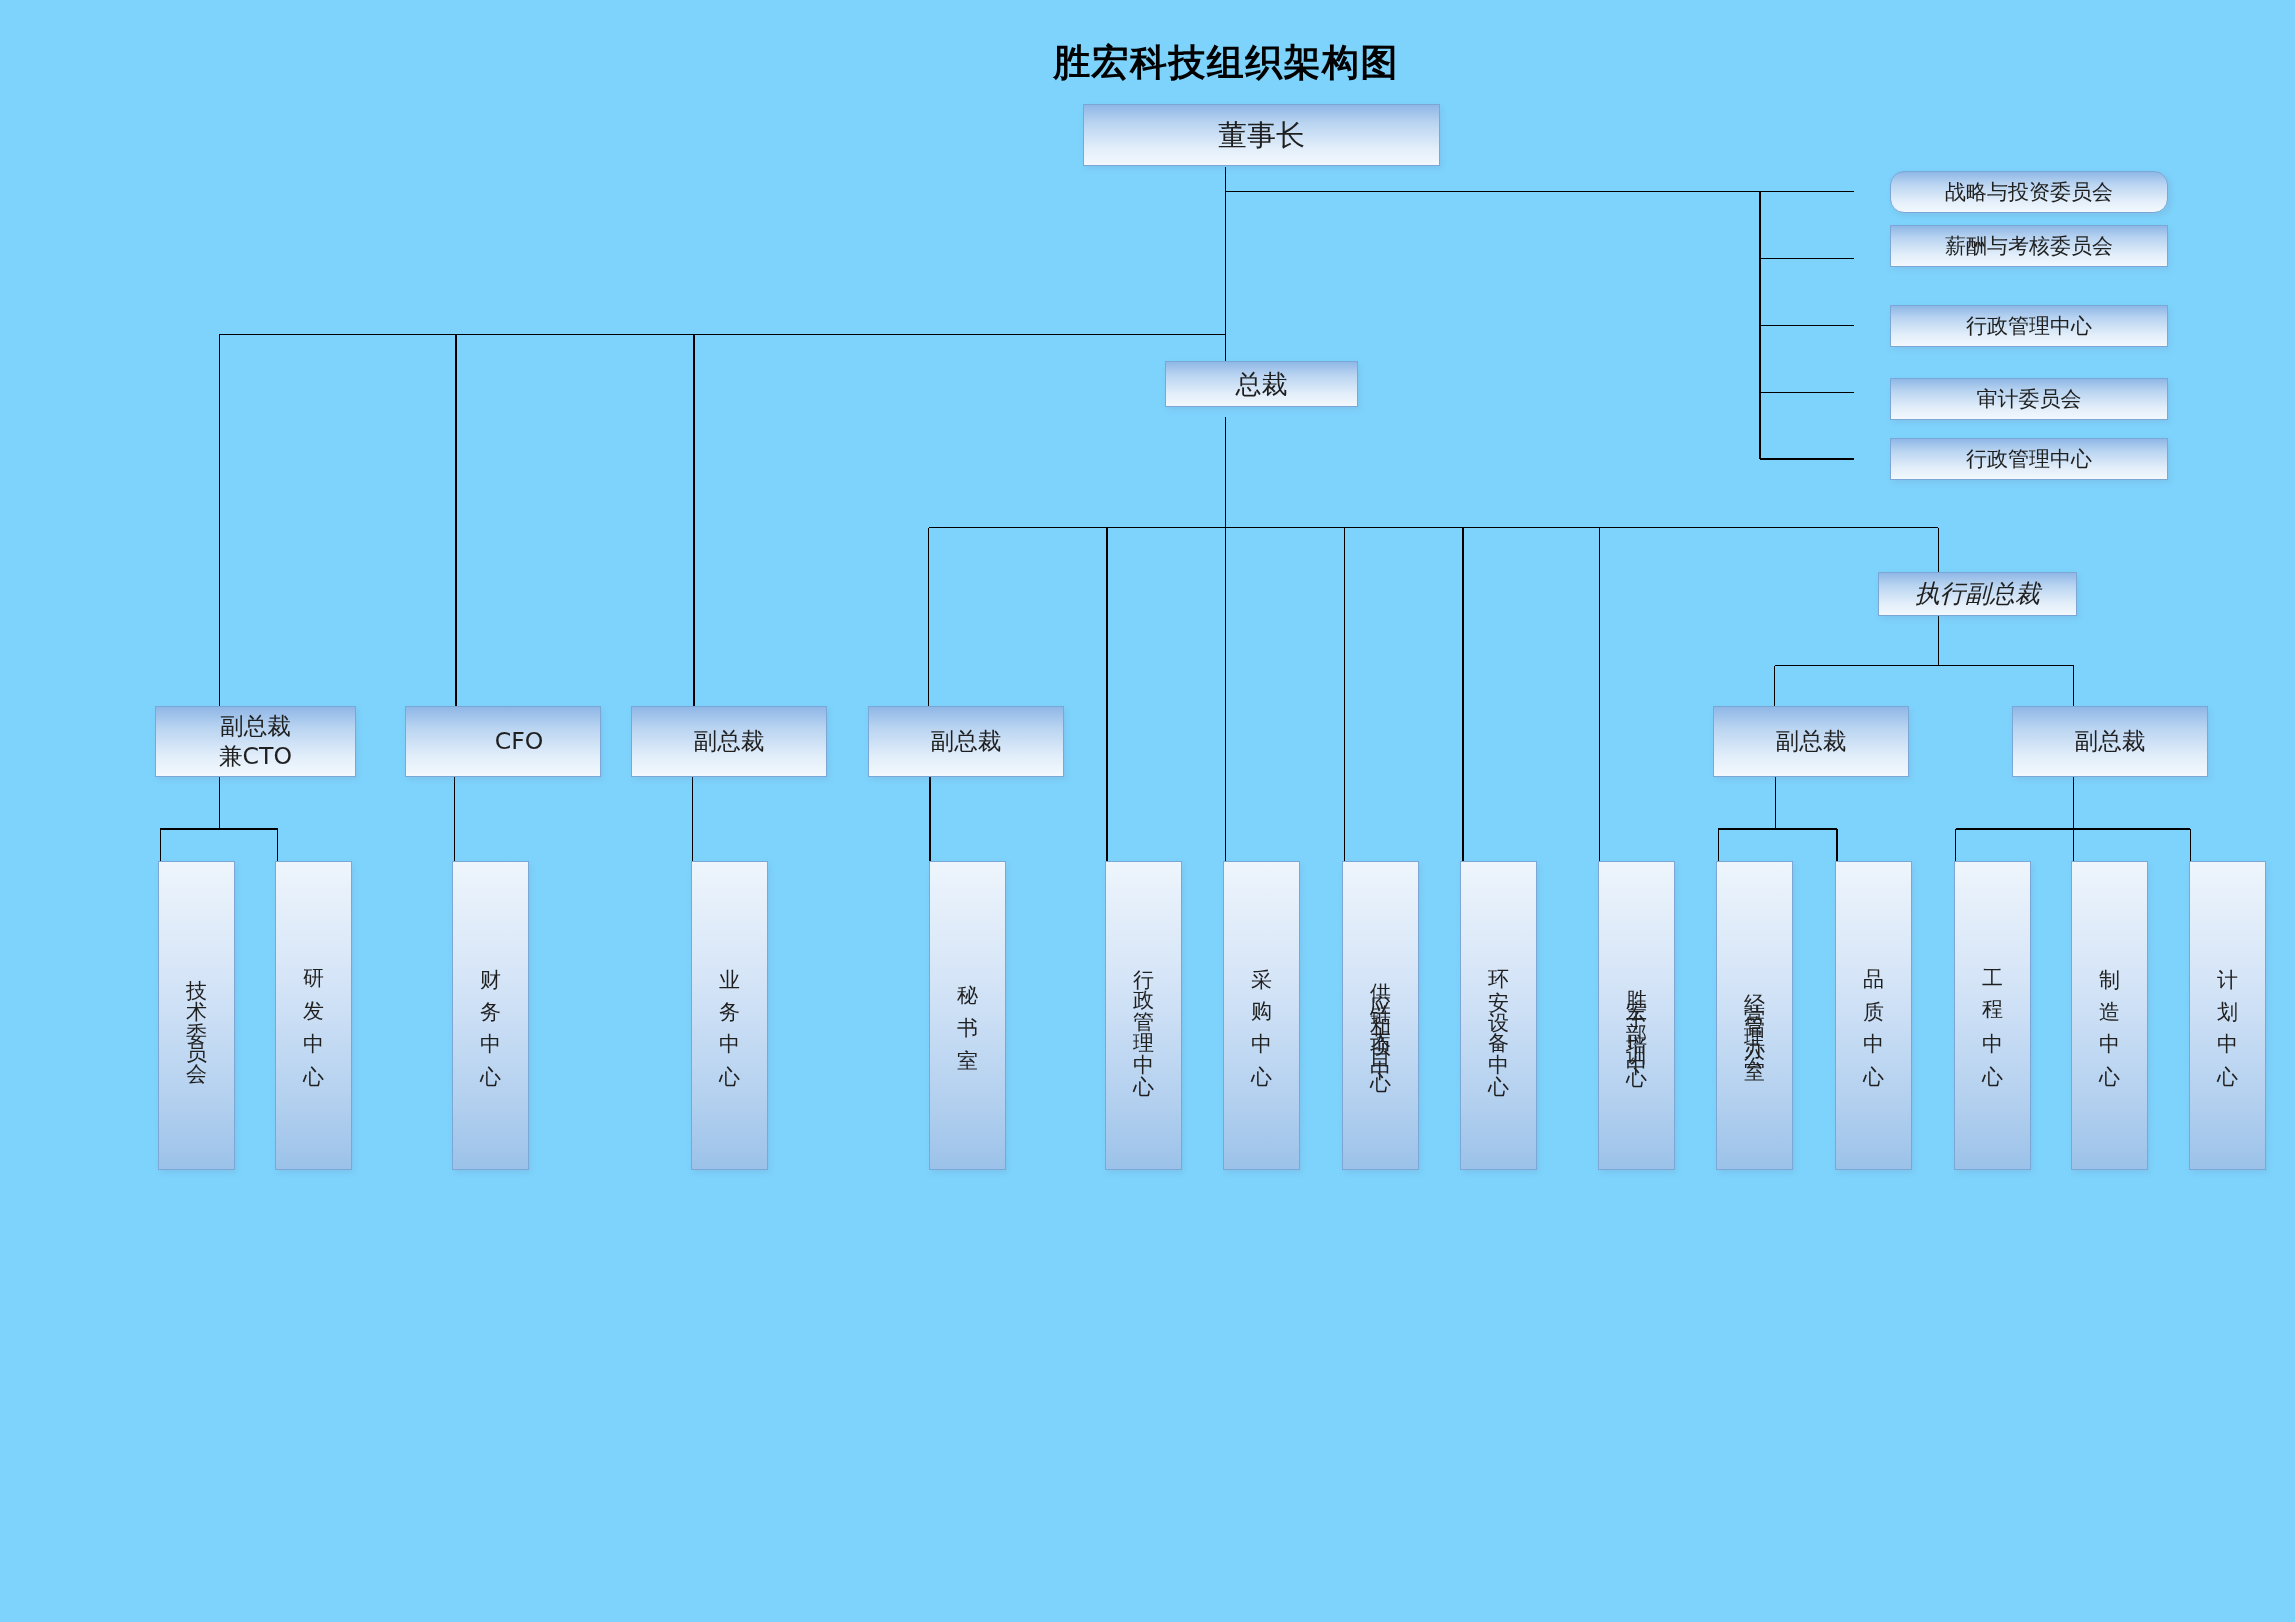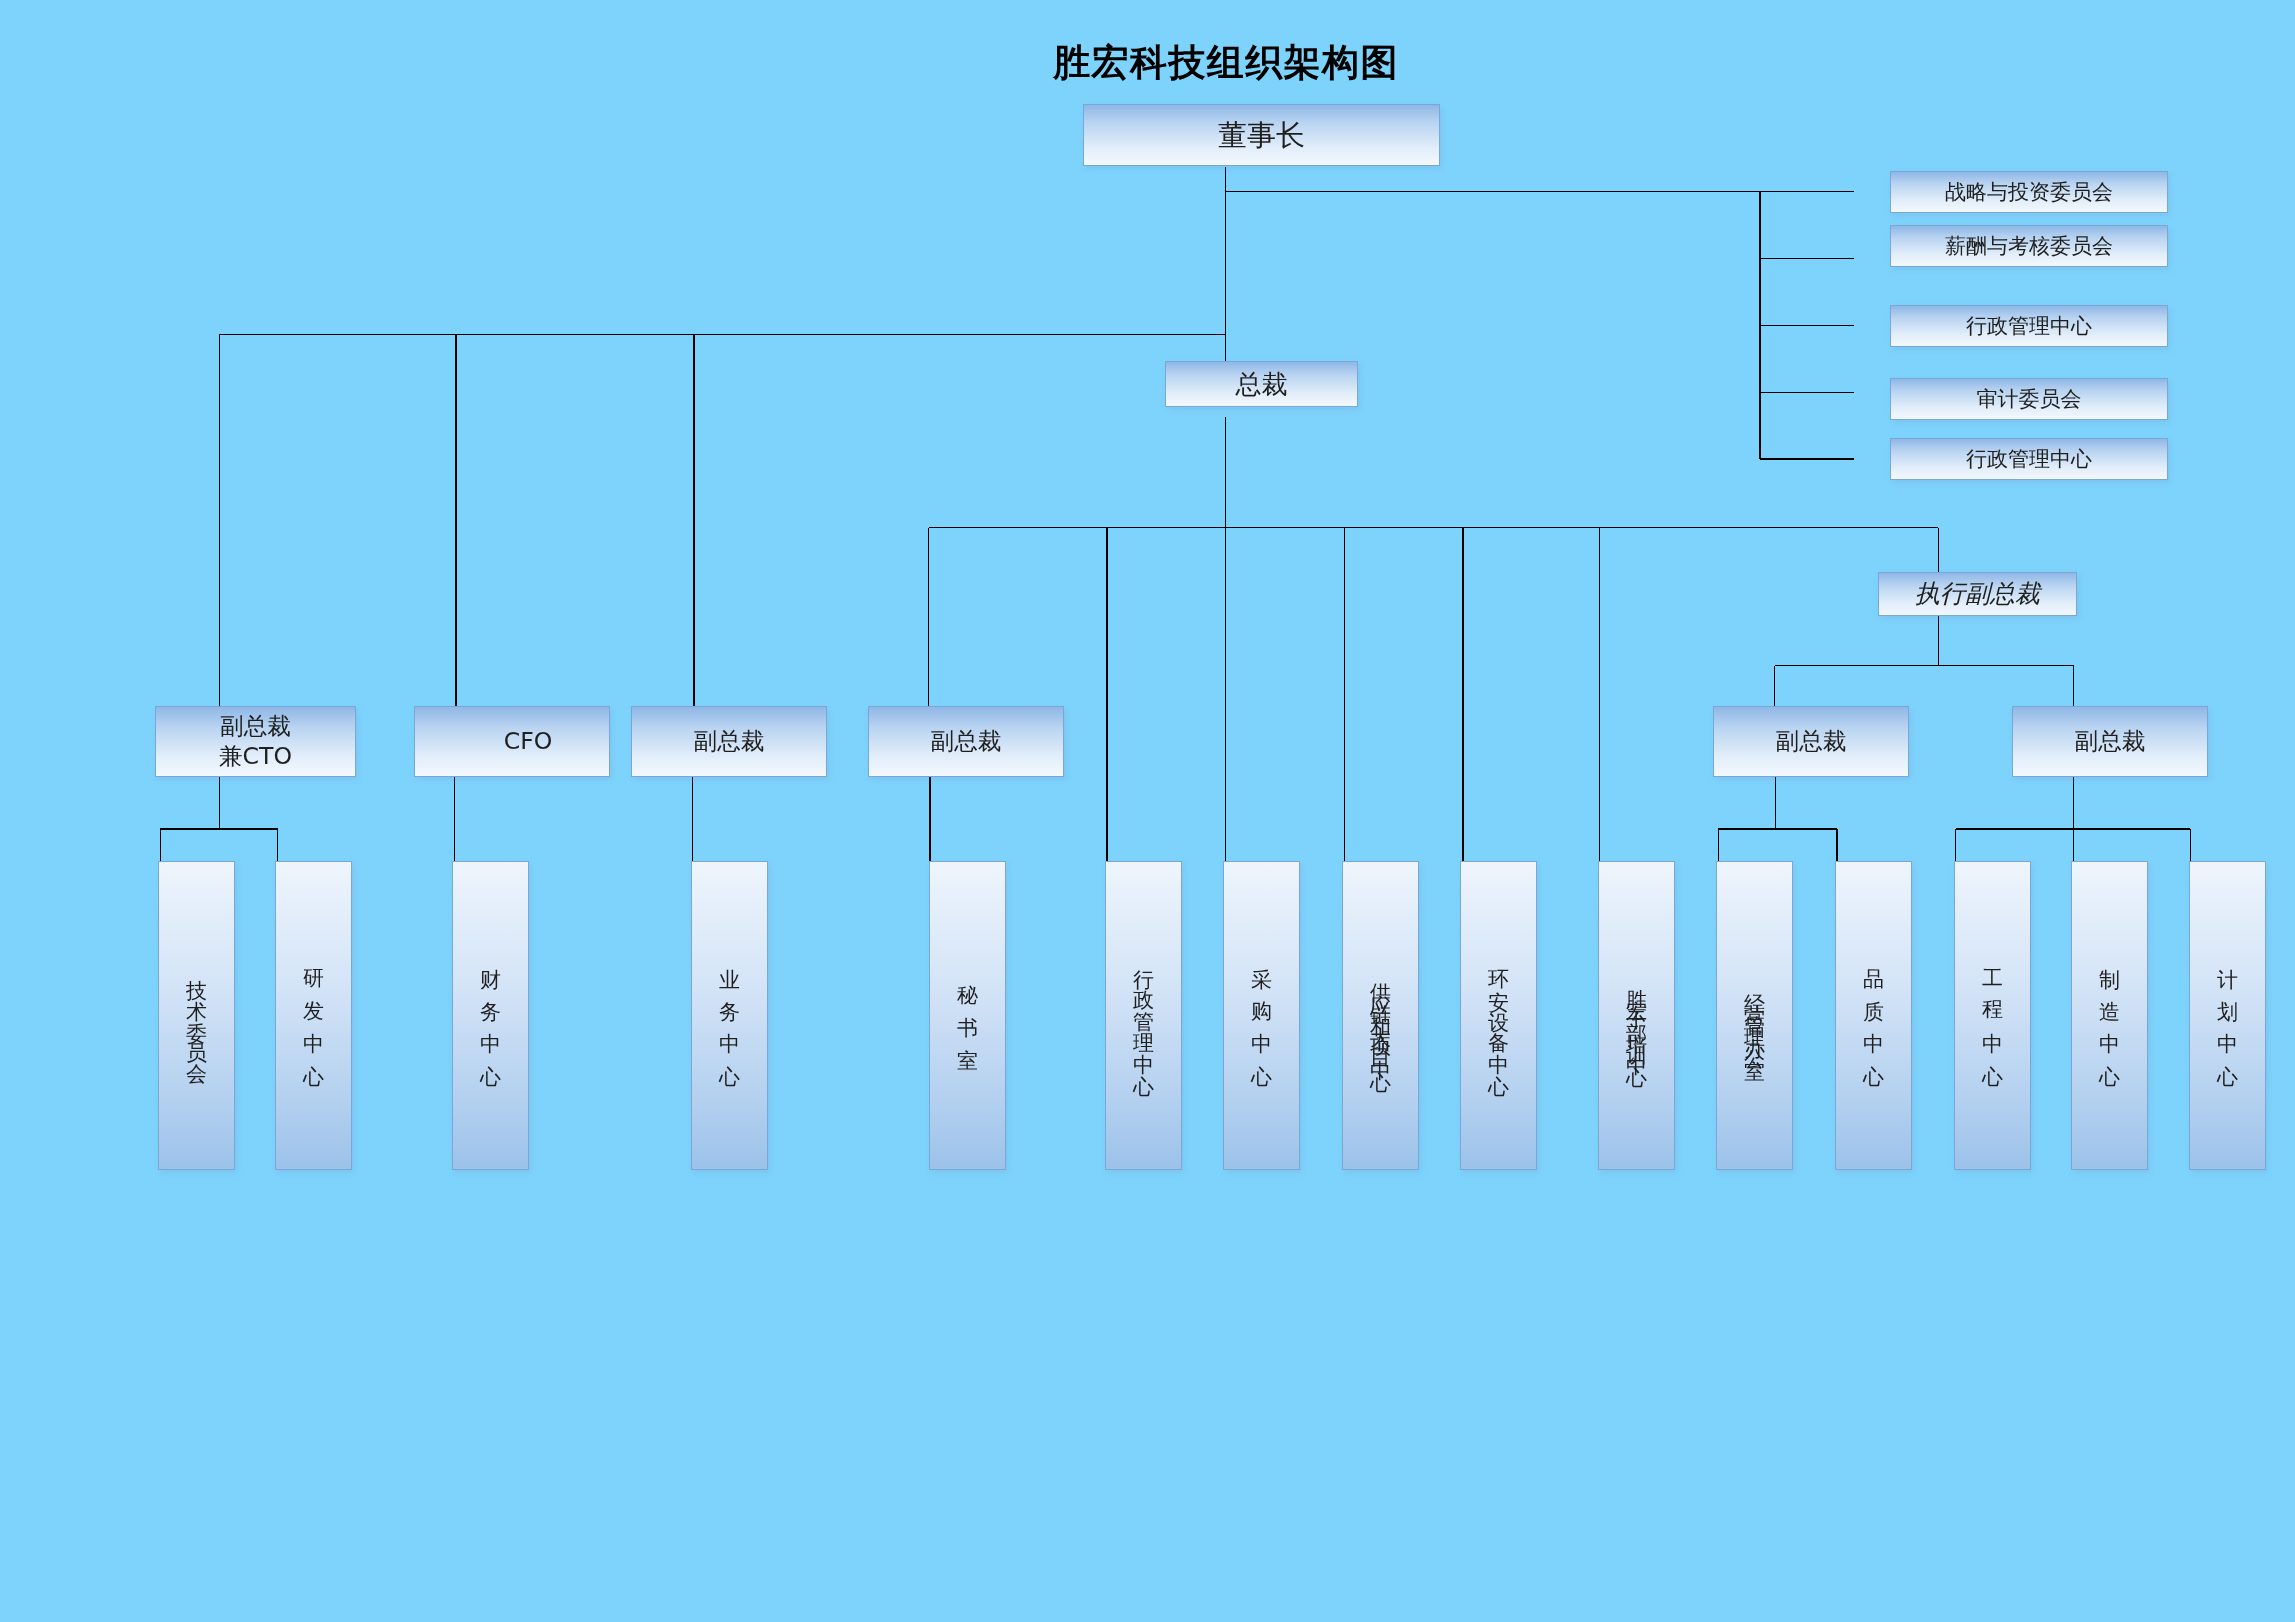--- a/index.html
+++ b/index.html
@@ -59,30 +59,30 @@
   .ls-mid   { letter-spacing: 21px; }
   .ls-tight { letter-spacing: 11px; }
 
   
   #chairman  { left: 1047px; top: 104px; width: 357px; height: 62px; font-size: 29px; }
   #president { left: 1129px; top: 361px; width: 193px; height: 46px; font-size: 26px; }
   #evp       { left: 1842px; top: 572px; width: 199px; height: 44px; font-size: 25px; font-style: italic; }
 
   
   .committee { left: 1854px; width: 278px; height: 42px; font-size: 21px; }
-  #committee-0 { top: 171px; }
+  #committee-0 { top: 171px; border-radius: 14px; }
   #committee-1 { top: 225px; }
   #committee-2 { top: 305px; }
   #committee-3 { top: 378px; }
   #committee-4 { top: 438px; }
 
   
   .exec { top: 706px; height: 71px; font-size: 23.6px; }
   #vp-cto { left: 119px;  width: 201px; }
-  #cfo    { left: 378px;  width: 196px; padding-left: 32px; }
+  #cfo    { left: 369px;  width: 196px; padding-left: 32px; }
   #vp3    { left: 595px;  width: 196px; }
   #vp4    { left: 832px; width: 196px; }
   #vp5    { left: 1677px; width: 196px; }
   #vp6    { left: 1976px; width: 196px; }
 
   
   #dept-0  { left: 122px; }
   #dept-1  { left: 239px; }
   #dept-2  { left: 416px; }
   #dept-3  { left: 655px; }

